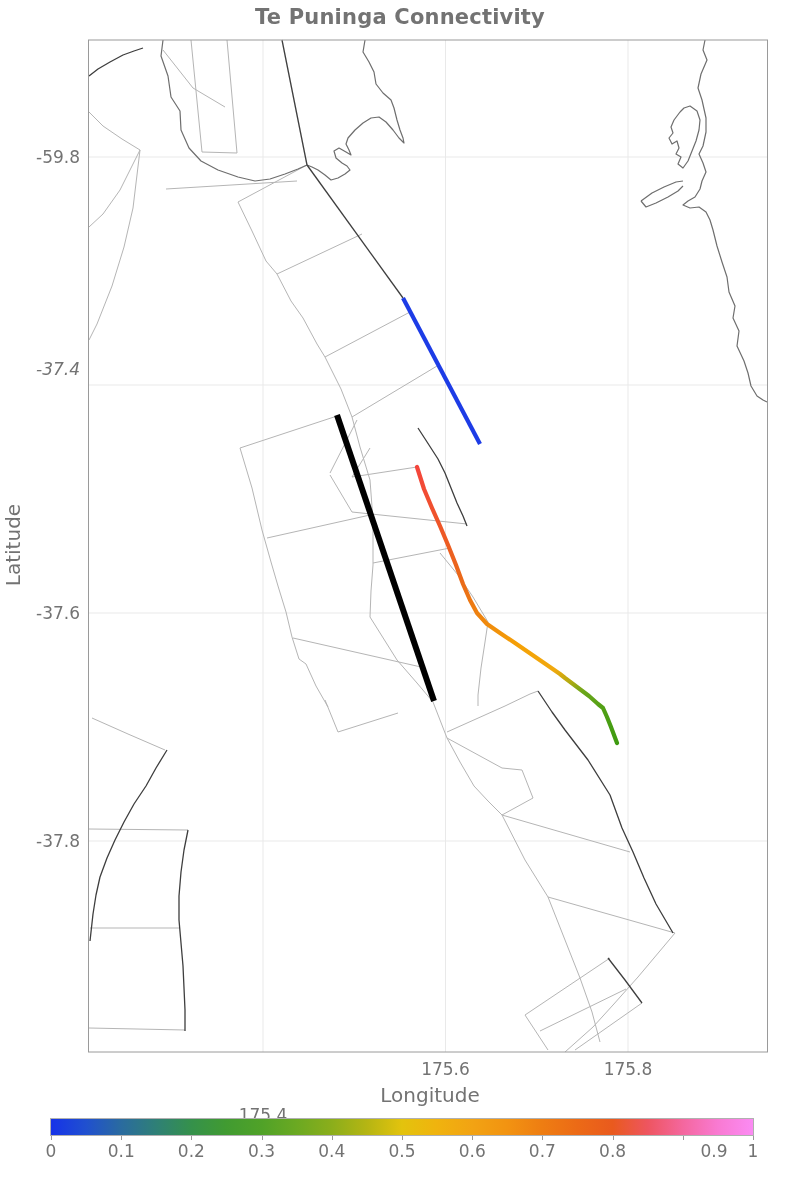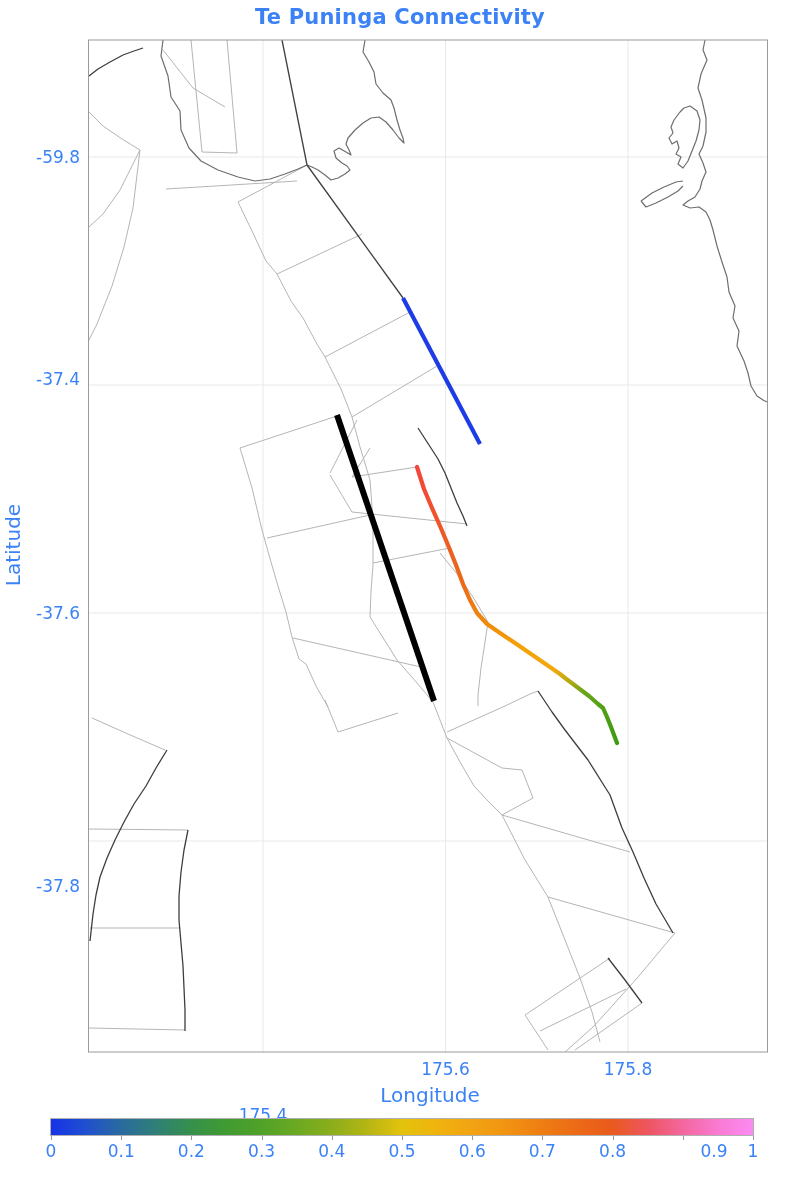--- a/index.html
+++ b/index.html
@@ -1,17 +1,17 @@
 <!DOCTYPE html>
 <html><head>
 <meta charset="utf-8">
 <style>
   html,body{margin:0;padding:0;background:#fff;}
   .figure{position:relative;width:800px;height:1199px;background:#fff;overflow:hidden;
-          font-family:"DejaVu Sans","Liberation Sans",sans-serif;color:#3b82f6;}
+          font-family:"DejaVu Sans","Liberation Sans",sans-serif;color:#737373;}
   .title{position:absolute;top:5px;left:0;width:800px;text-align:center;
          font-size:21px;font-weight:bold;letter-spacing:0.2px;}
   #map-svg{position:absolute;left:0;top:0;}
   .xlabel{position:absolute;top:1083px;left:0;width:860px;text-align:center;font-size:20px;}
   .ylabel{position:absolute;top:533px;left:-37px;width:100px;text-align:center;font-size:20px;
           transform:rotate(-90deg);transform-origin:center;}
   .xtick{position:absolute;top:1059px;width:90px;margin-left:-45px;text-align:center;font-size:17px;}
   .ytick{position:absolute;left:10px;width:70px;margin-top:-10px;text-align:right;font-size:17px;}
   .cbar{position:absolute;border:1px solid #b0b0b0;}
   .cbar-tick{position:absolute;width:1px;height:4px;background:#999;}
@@ -102,23 +102,23 @@
       <polyline points="417,467 424,489 432,508 440,526 448,545 456,565 463,584 470,600 477,613 487,624 500,633 515,643 531,654 547,665 560,674 565,678 577,687 589,696 598,704 603,708 607,717 611,727 614,735 617,743" fill="none" stroke="url(#hotgrad)" stroke-width="4.2" stroke-linejoin="round" stroke-linecap="round"></polyline>
       <rect x="88.5" y="40" width="679" height="1012" fill="none" stroke="#9a9a9a" stroke-width="1"></rect>
     </svg>
   <div id="xticks">
       <div class="xtick" style="left: 263px; margin-top: 46px;">175.4</div>
       <div class="xtick" style="left: 445.5px;">175.6</div>
       <div class="xtick" style="left: 628px;">175.8</div>
     </div>
   <div id="yticks">
       <div class="ytick" style="top: 157px;">-59.8</div>
-      <div class="ytick" style="top: 379px;">-37.4</div>
+      <div class="ytick" style="top: 369px; font-style: italic;">-37.4</div>
       <div class="ytick" style="top: 613px;">-37.6</div>
-      <div class="ytick" style="top: 886px;">-37.8</div>
+      <div class="ytick" style="top: 841px;">-37.8</div>
     </div>
   <div class="xlabel">Longitude</div>
   <div class="ylabel">Latitude</div>
   <div id="cbar" class="cbar" style="left: 50px; top: 1118px; width: 702px; height: 16px; background: linear-gradient(to right, rgb(22, 51, 232) 0%, rgb(32, 80, 207) 5%, rgb(42, 107, 159) 10%, rgb(47, 128, 118) 15%, rgb(53, 145, 75) 20%, rgb(65, 155, 49) 25%, rgb(80, 162, 40) 30%, rgb(107, 169, 34) 35%, rgb(139, 174, 27) 40%, rgb(181, 181, 19) 45%, rgb(227, 195, 13) 50%, rgb(240, 179, 14) 55%, rgb(242, 163, 19) 60%, rgb(242, 147, 17) 65%, rgb(238, 125, 18) 70%, rgb(236, 106, 22) 75%, rgb(233, 90, 30) 80%, rgb(238, 85, 96) 85%, rgb(244, 103, 158) 90%, rgb(249, 122, 210) 95%, rgb(251, 139, 243) 100%);"></div>
   <div id="cbar-ticks">
       <div class="cbar-tick" style="left: 51px; top: 1136px;"></div>
       <div class="cbar-lab" style="left: 51px;">0</div>
       <div class="cbar-tick" style="left: 121.2px; top: 1136px;"></div>
       <div class="cbar-lab" style="left: 121.2px;">0.1</div>
       <div class="cbar-tick" style="left: 191.4px; top: 1136px;"></div>

